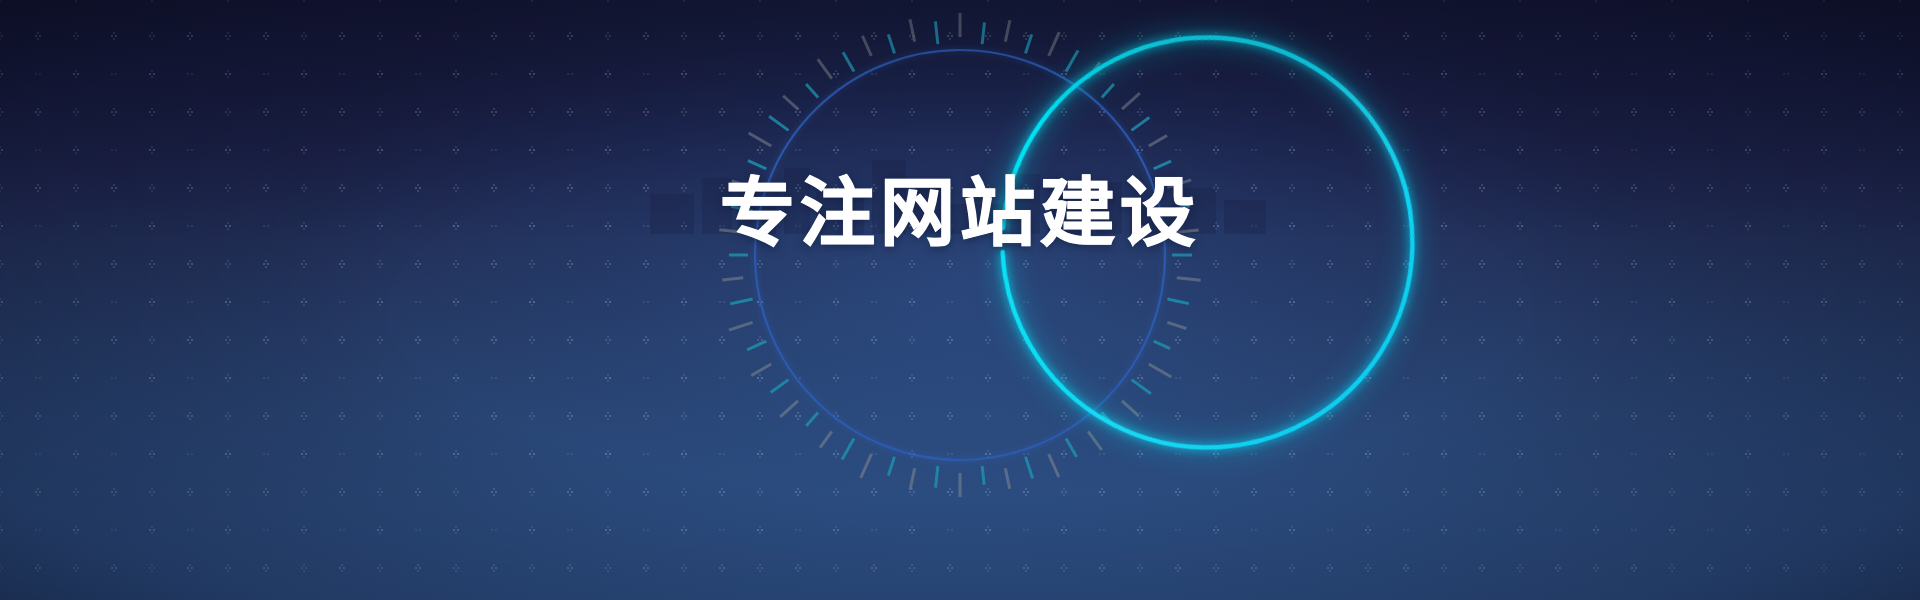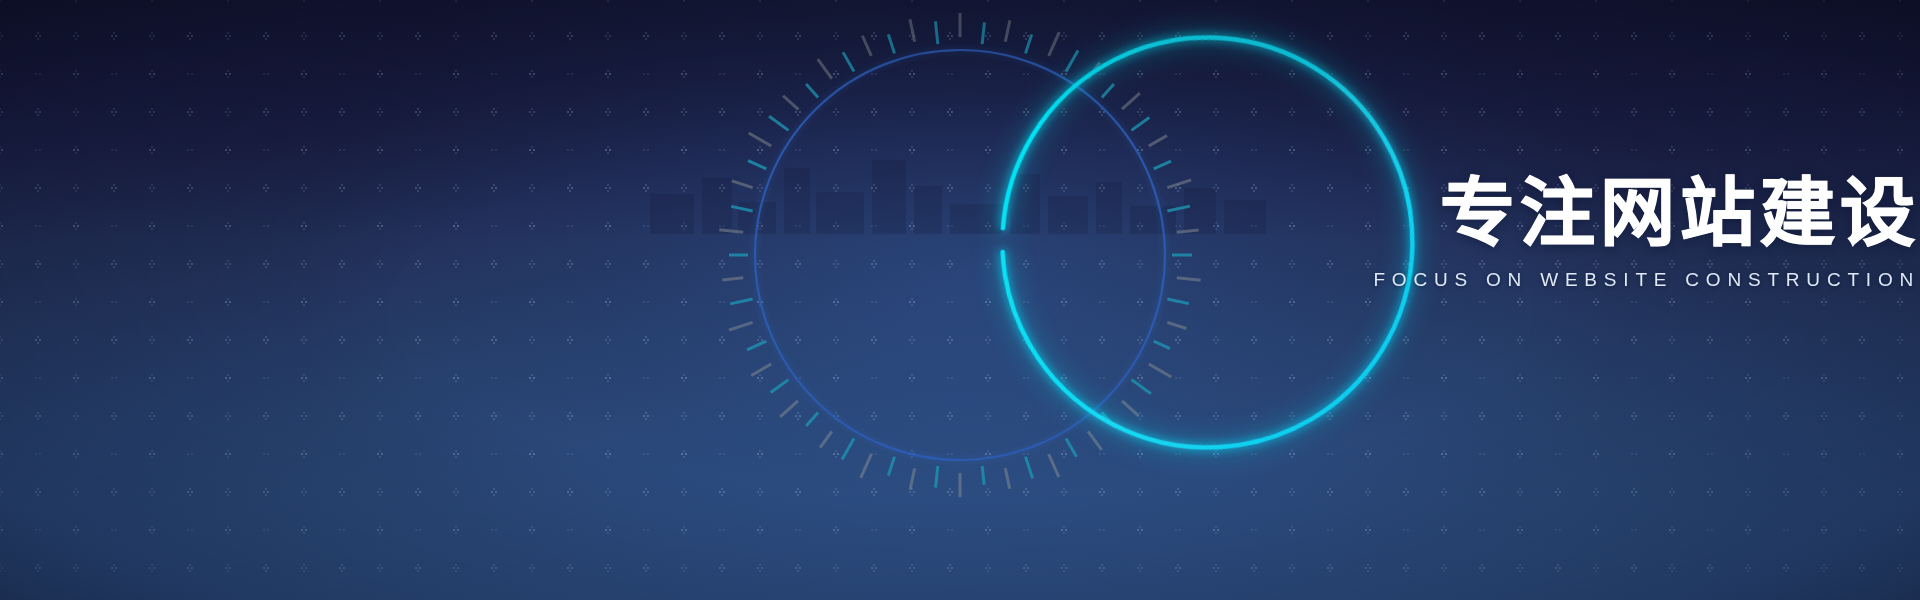--- a/index.html
+++ b/index.html
@@ -123,21 +123,21 @@
     transform: translate(-50%, -50%);
     pointer-events: none;
   }
   .ring-stage svg { display: block; overflow: visible; }
 
   
   .copy {
     position: absolute;
     left: 0; right: 0;
     top: 176px;
-    text-align: right;
+    text-align: center;
     pointer-events: none;
   }
   .headline {
     margin: 0;
     font-size: 75px;
     line-height: 1.0;
     font-weight: 700;
     color: #ffffff;
     letter-spacing: 5px;
     text-shadow:
@@ -292,16 +292,15 @@
       </g>
 
       <path d="M 302.6 263.6 A 205 205 0 1 0 306.6 240.2" fill="none" stroke="url(#arcFade)" stroke-width="4.4" stroke-linecap="round" filter="url(#cyanGlow)" transform="rotate(-9 260 260)"></path>
     </svg>
   </div>
 
   <div class="bg-vignette"></div>
 
   <div class="copy">
     <h1 class="headline">专注网站建设</h1>
-    <p class="subline">FOCUS ON WEBSITE CONSTRUCTION</p>
   </div>
 
 </div>
 
 </body></html>

